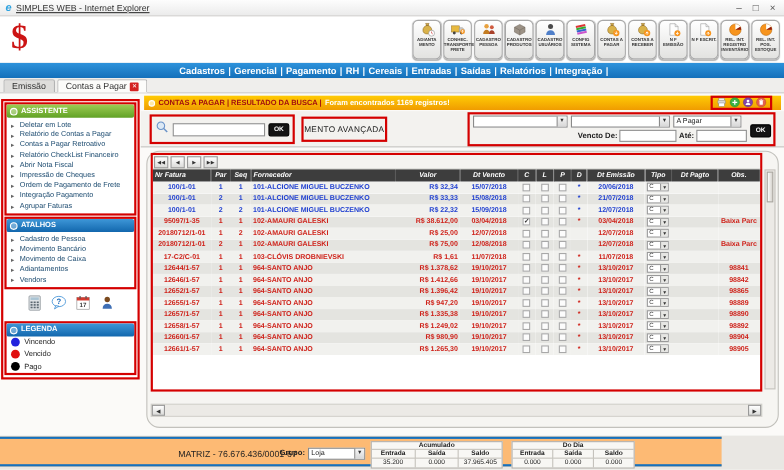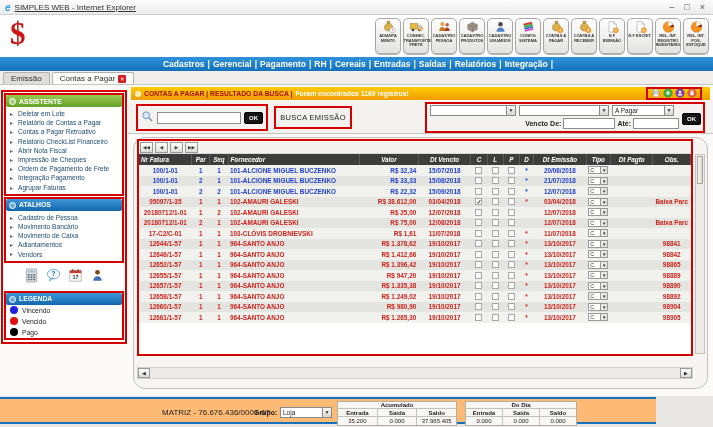--- a/index.html
+++ b/index.html
@@ -403,21 +403,21 @@
 
     <div class="searchrow">
       <div class="box-search">
         <span id="search-icon-slot"><svg width="13" height="13" viewBox="0 0 16 16">
               <circle cx="6.5" cy="6.5" r="4.2" fill="#dce9f5" stroke="#6a93c9" stroke-width="1.2"></circle>
               <path d="M9.6 9.6l4 4" stroke="#6a93c9" stroke-width="1.6"></path>
             </svg></span>
         <input class="search-input" type="text" value="" style="">
         <button class="btn-ok">OK</button>
       </div>
-      <div class="box-advanced">BUSCA EMISSÃO</div>
+      <div class="box-advanced">MENTO AVANÇADA</div>
       <div class="box-filters">
         <div class="frow1">
           <div class="fsel" style="width:86px;">
             <span></span>
             <span class="fsel-arrow">▼</span>
           </div>
           <div class="fsel" style="width:90px;">
             <span></span>
             <span class="fsel-arrow">▼</span>
           </div>

